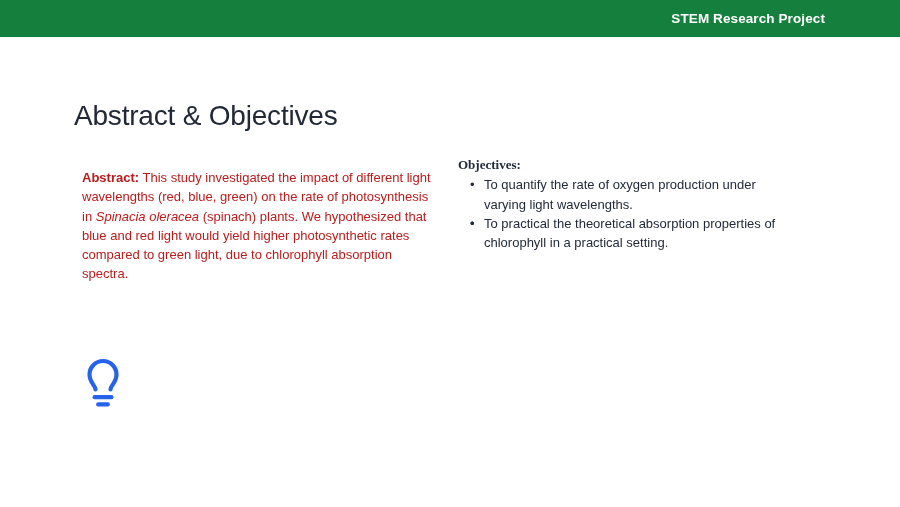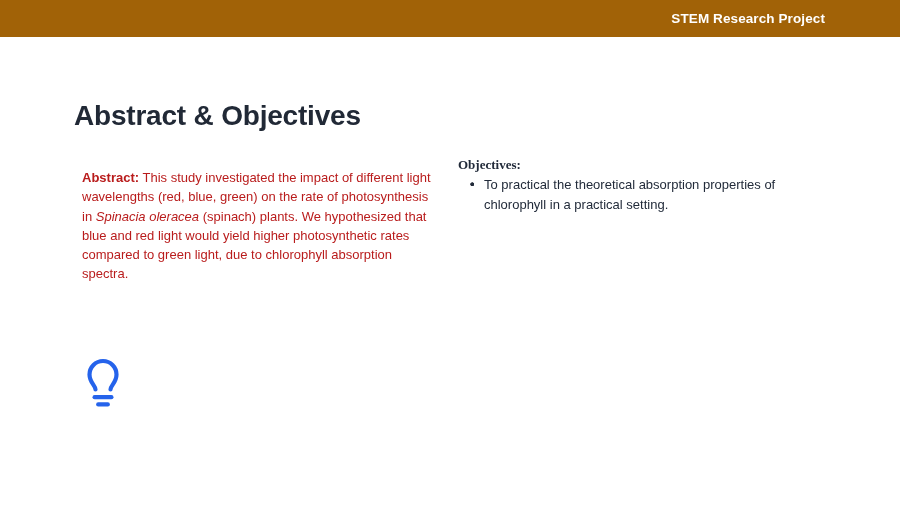--- a/index.html
+++ b/index.html
@@ -16,21 +16,21 @@
     position: relative;
   }
 
   
   .header-bar {
     position: absolute;
     top: 0;
     left: 0;
     width: 900px;
     height: 37px;
-    background: #a16207;
+    background: #15803d;
     box-sizing: border-box;
     display: flex;
     align-items: center;
     justify-content: flex-end;
     padding-right: 75px;
   }
   .header-bar .header-title {
     color: #ffffff;
     font-size: 13.5px;
     font-weight: bold;
@@ -45,21 +45,21 @@
     left: 0;
     width: 900px;
     height: 470px;
   }
 
   .page-title {
     position: absolute;
     left: 74px;
     top: 43px;
     font-size: 28px;
-    font-weight: bold;
+    font-weight: normal;
     color: #212936;
     letter-spacing: -0.2px;
     line-height: 1.2;
     white-space: nowrap;
   }
 
   
   .content-columns {
     position: absolute;
     left: 82px;
@@ -144,21 +144,21 @@
 
   <div class="content-columns">
 
     <div class="col-abstract">
       <p class="body-text"><span class="label-bold">Abstract:</span><span> This study investigated the impact of different light wavelengths (red, blue, green) on the rate of photosynthesis in </span><span class="sci-name">Spinacia oleracea</span><span> (spinach) plants. We hypothesized that blue and red light would yield higher photosynthetic rates compared to green light, due to chlorophyll absorption spectra.</span></p>
     </div>
 
     <div class="col-objectives">
       <div class="objectives-heading">Objectives:</div>
       <ul class="objectives-list">
-        <li><span class="bullet-dot">•</span></li>
+        <li><span class="bullet-dot">•</span><span>To quantify the rate of oxygen production under varying light wavelengths.</span></li>
         <li><span class="bullet-dot">•</span></li>
         <li><span class="bullet-dot">•</span><span>To practical the theoretical absorption properties of chlorophyll in a practical setting.</span></li>
       </ul>
     </div>
 
   </div>
 
   <div class="bulb-icon">
     <svg width="42" height="54" viewBox="0 0 42 54" fill="none" xmlns="http://www.w3.org/2000/svg">
       <path d="M13.5 34.5 C13.5 30.5 7.5 27.5 7.5 19.5 C7.5 12.0 13.6 6.0 21 6.0 C28.4 6.0 34.5 12.0 34.5 19.5 C34.5 27.5 28.5 30.5 28.5 34.5" stroke="#2563eb" stroke-width="4.2" stroke-linecap="round" stroke-linejoin="round"></path>

